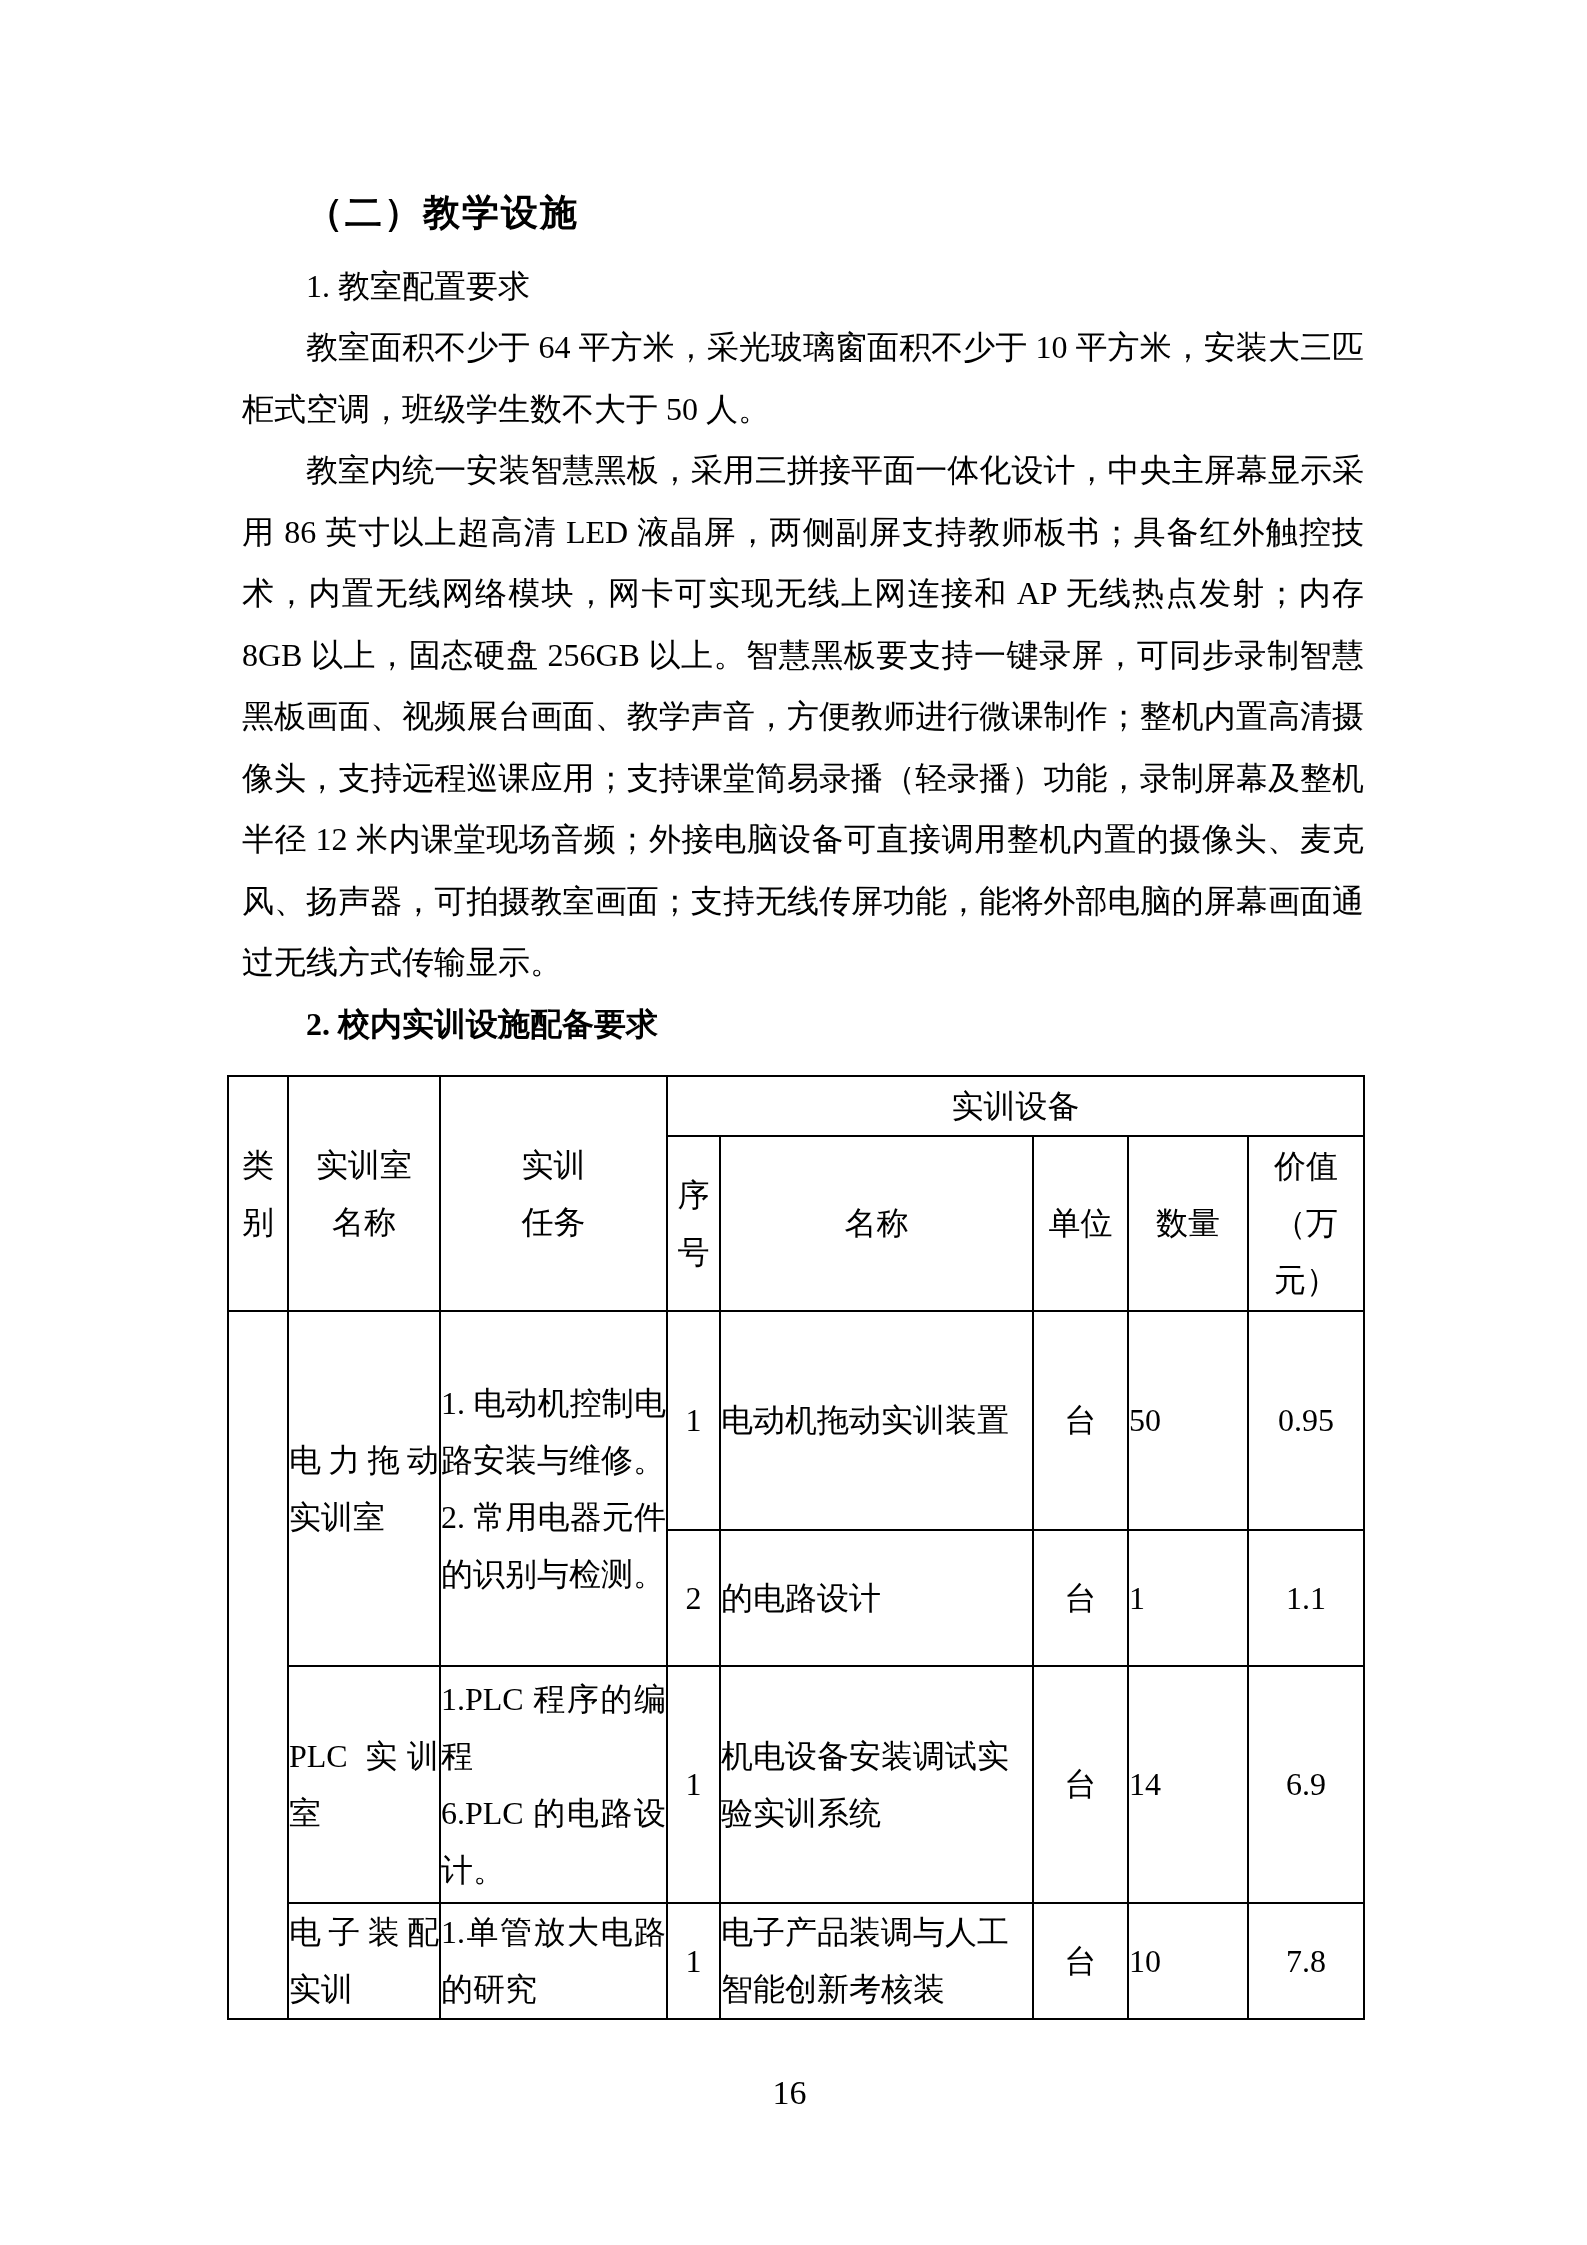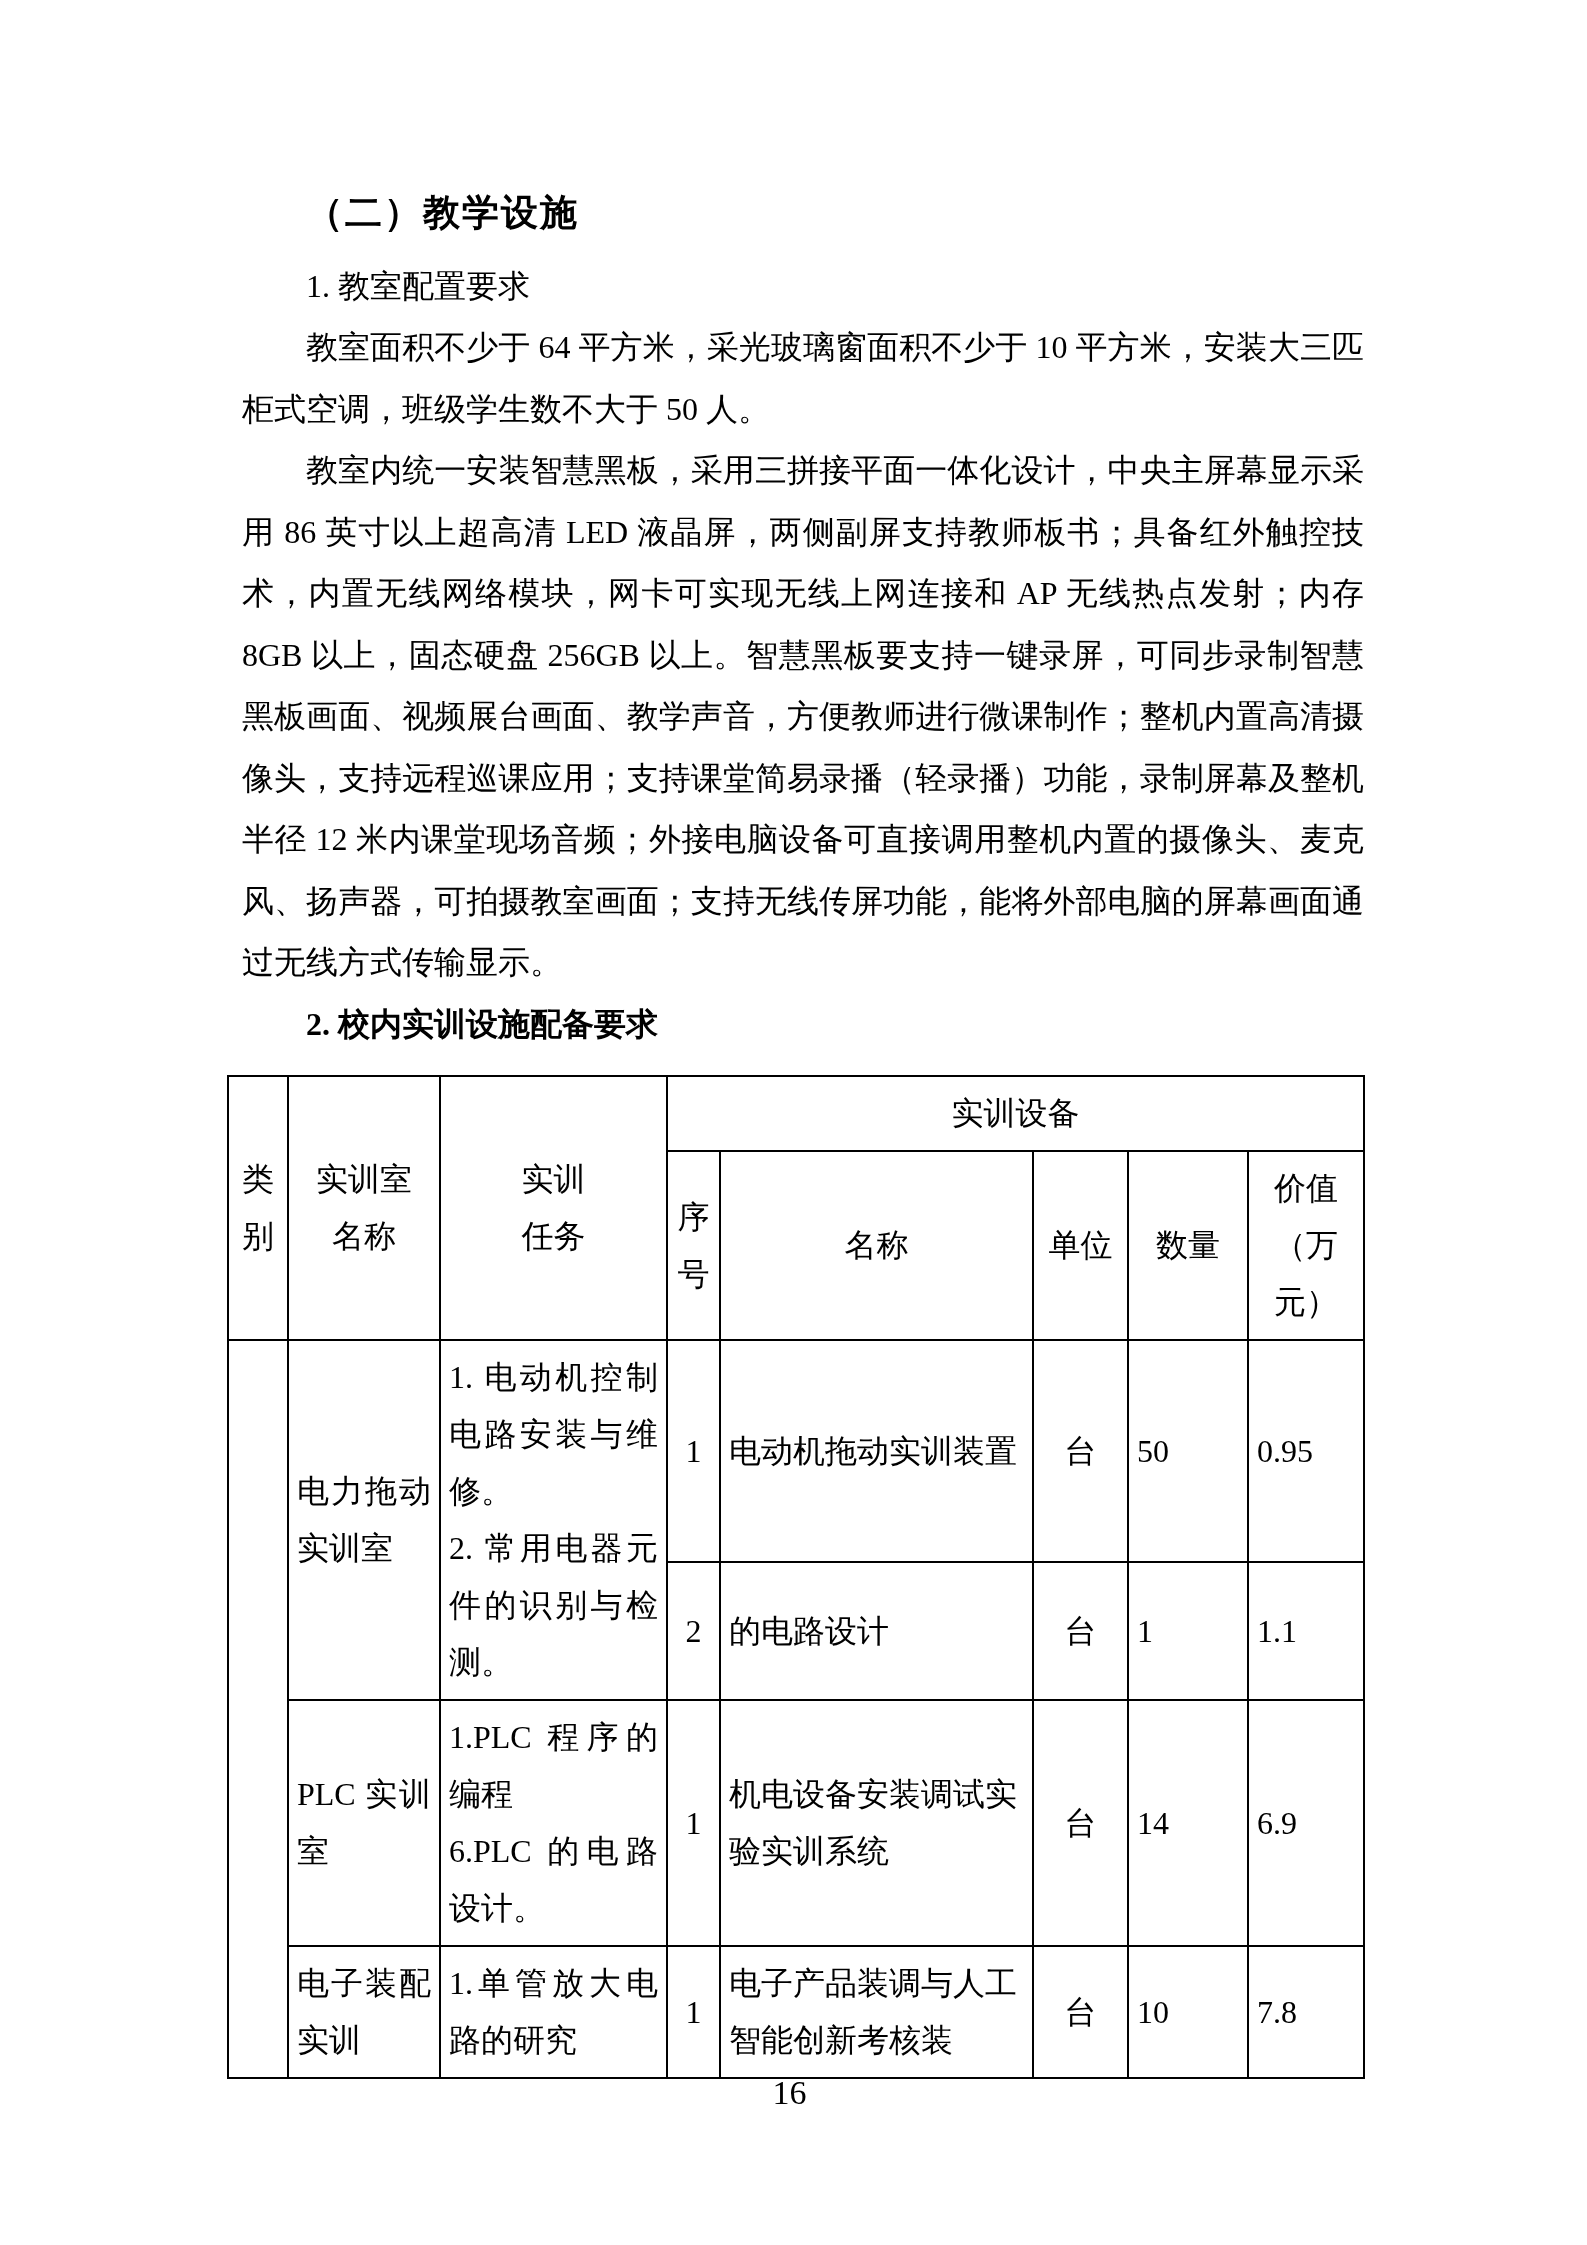--- a/index.html
+++ b/index.html
@@ -29,39 +29,39 @@
   #para-3 { top:440px; }
   #para-4 { top:994px; font-weight:bold; }
 
   table.equip {
     position:absolute; left:227px; top:1075px;
     border-collapse:collapse; table-layout:fixed;
     font-size:32px; line-height:57px; color:#000;
   }
   table.equip td {
     border:2px solid #000000;
-    padding:8px; vertical-align:middle;
+    padding:0; vertical-align:middle;
     overflow:hidden;
     margin-left:19px;
   }
   td.hdr {
     text-align:center; white-space:pre-line; font-weight:normal;
   }
   td.center { text-align:center; }
   td.room {
     text-align:justify; text-justify:inter-character;
     padding:0 14px;
   }
   td.task { padding:0 8px; }
   td.task p {
     margin:0; text-align:justify; text-justify:inter-character;
   }
   td.name { text-align:left; padding:0 14px; }
   td.qty  { text-align:left; padding-left:16px; }
-  td.val  { text-align:left; padding-left:14px;border-radius:15px; }
+  td.val  { text-align:center; padding-left:14px;border-radius:15px; }
   td.empty-cat { }
 
   .page-num {
     position:absolute; left:0; top:2074px; width:100%;
     text-align:center; font-size:34px;
   }
 </style>
 </head>
 <body>
 

